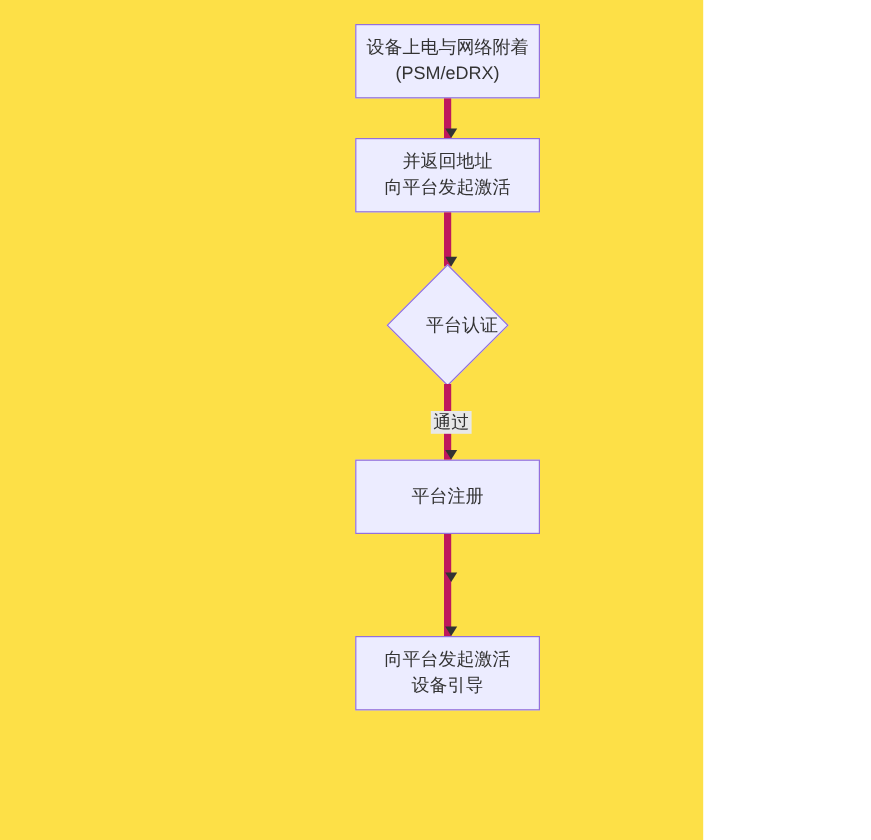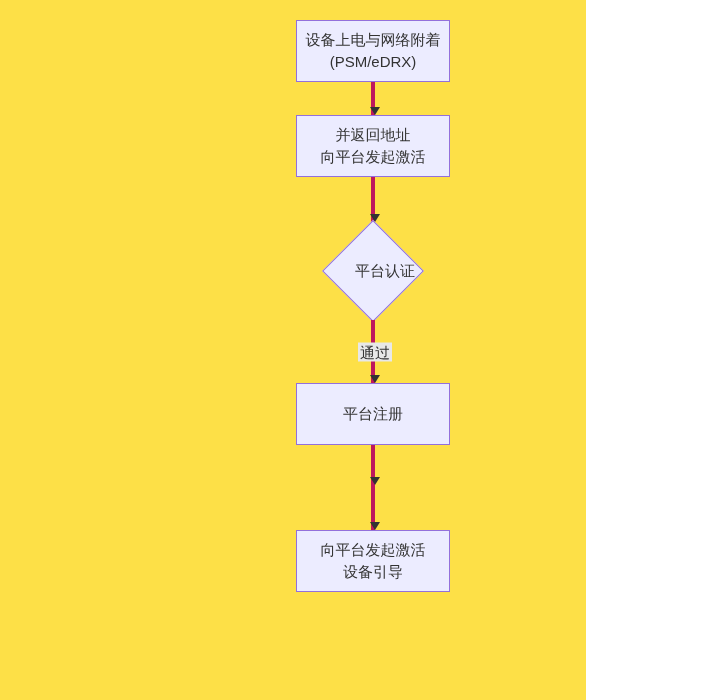--- a/index.html
+++ b/index.html
@@ -38,21 +38,21 @@
     color: #333333;
     font-size: 15px;
     line-height: 22px;
     padding: 8px 4px;
   }
   .node span { display: block; white-space: nowrap; }
   
   .edge {
     position: relative;
     width: 0;
-    border-left: 4px solid #be185d;
+    border-left: 6px solid #be185d;
   }
   .edge::after {
     content: '';
     position: absolute;
     bottom: 0;
     left: -5px;
     width: 0;
     height: 0;
     border-left: 5px solid transparent;
     border-right: 5px solid transparent;

